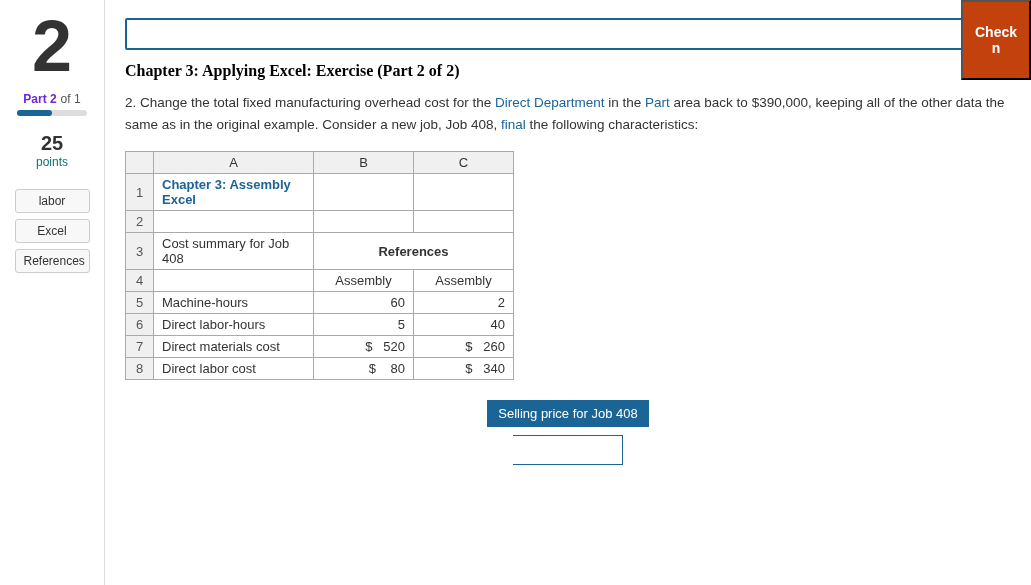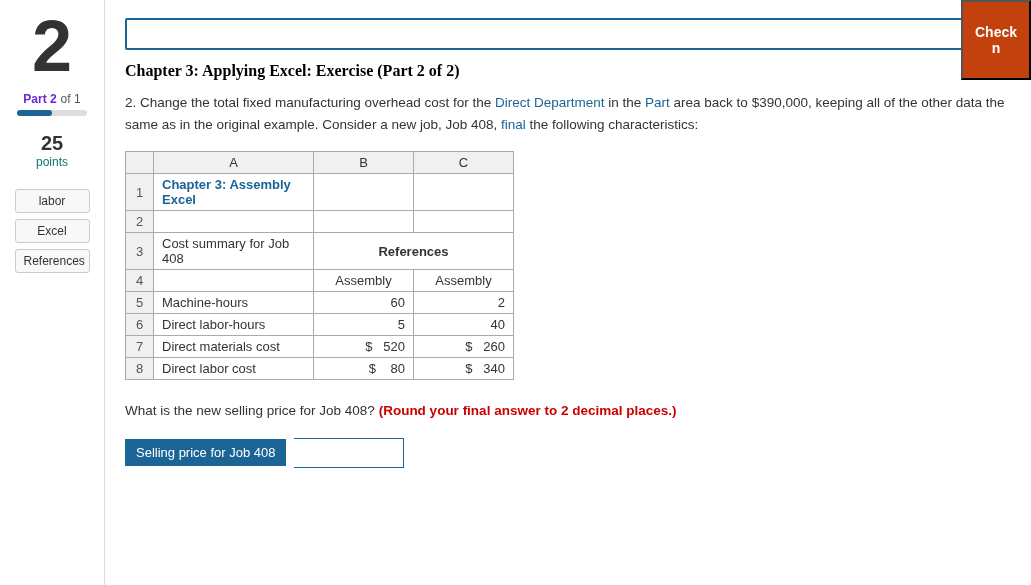--- a/index.html
+++ b/index.html
@@ -180,20 +180,21 @@
     .question-text {
       font-size: 13.5px;
       color: #333;
       margin-bottom: 16px;
       line-height: 1.6;
     }
     .answer-row {
       display: flex;
       align-items: center;
       gap: 8px;
+      flex-direction: column;
     }
     .answer-label {
       background: #1a6496;
       color: white;
       padding: 5px 10px;
       font-size: 13px;
       border: 1px solid #1a6496;
       white-space: nowrap;
     }
     .answer-input {
@@ -313,24 +314,20 @@
           <td>Direct labor cost</td>
           <td class="cell-right">$&nbsp;&nbsp;&nbsp;&nbsp;80</td>
           <td class="cell-right">$&nbsp;&nbsp;&nbsp;340</td>
         </tr>
       </tbody>
     </table>
 
     
 
     
-    <div class="question-text">
-      What is the new selling price for Job 408? 
-      <span class="highlight-red-bold">(Round your final answer to 2 decimal places.)</span>
-    </div>
 
     
     <div class="answer-row">
       <div class="answer-label">Selling price for Job 408</div>
       <input type="text" class="answer-input" style="">
     </div>
   </div>
 </div>
 
 </body></html>

